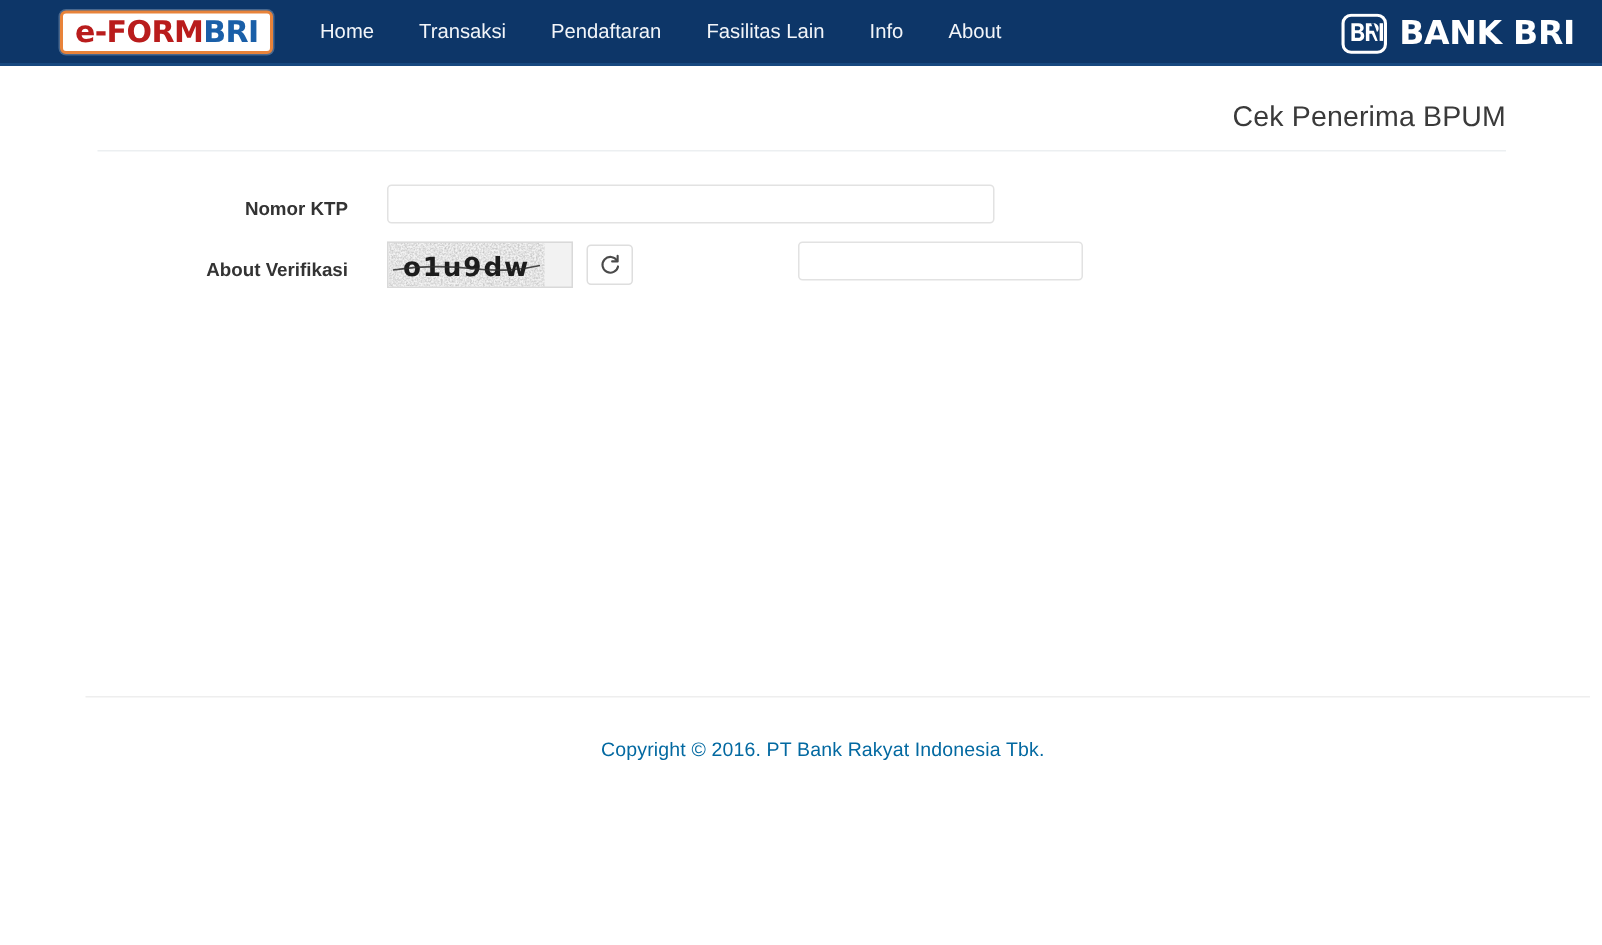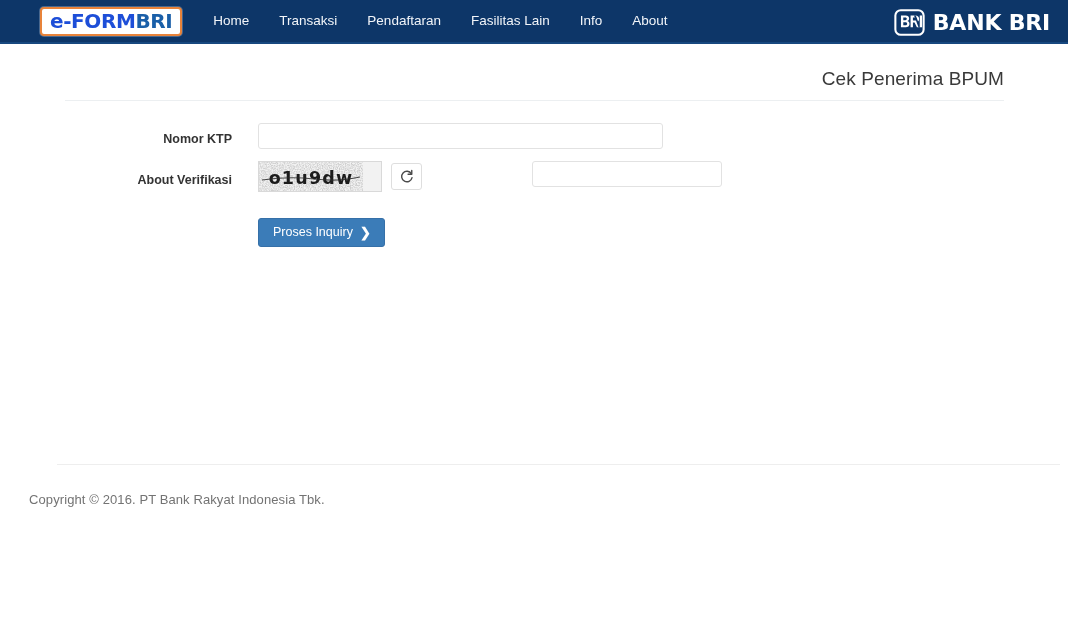--- a/index.html
+++ b/index.html
@@ -32,21 +32,21 @@
     border-radius: 4px;
     padding: 2px 8px 3px 8px;
     font-size: 20px;
     font-weight: bold;
     line-height: 1;
     letter-spacing: -0.4px;
     white-space: nowrap;
     font-family: "DejaVu Sans", sans-serif;
     box-shadow: 0 0 0 1px rgba(255,255,255,0.25);
   }
-  .brand-eform { color: #1d4ed8; }
+  .brand-eform { color: #b91c1c; }
   .brand-bri { color: #1a5fa8; }
 
   .nav-links {
     display: flex;
     align-items: flex-end;
     margin-left: 16px;
   }
   .nav-links a {
     color: #f2f5f9;
     text-decoration: none;
@@ -184,23 +184,24 @@
     top: 464px;
     width: 100%;
   }
   .footer-rule {
     border: 0;
     border-top: 1px solid #eeeeee;
     margin: 0 8px 0 57px;
   }
   .footer-text {
     font-size: 13px;
-    color: #737373;
+    color: #0369a1;
     padding: 27px 0 0 29px;
     letter-spacing: 0.1px;
+    text-align: center;
   }
 </style>
 </head>
 <body>
 
 <div class="navbar">
 
   <div class="brand-logo">
     <span class="brand-eform">e-FORM</span><span class="brand-bri">BRI</span>
   </div>
@@ -263,24 +264,20 @@
           <path d="M13.6 1.6 L13.6 5.6 L9.7 5.6" stroke="#4a4a4a" stroke-width="1.5" fill="none" stroke-linecap="round" stroke-linejoin="round"></path>
         </svg>
       </button>
 
       <input class="txt-input input-captcha" type="text" value="" style="">
     </div>
   </div>
 
   <div class="submit-row">
     <div class="submit-spacer"></div>
-    <button class="btn-submit">
-      <span>Proses Inquiry</span>
-      <span class="chev">❯</span>
-    </button>
   </div>
 
 </div>
 
 <div class="footer">
   <hr class="footer-rule">
   <div class="footer-text">Copyright © 2016. PT Bank Rakyat Indonesia Tbk.</div>
 </div>
 
 </body></html>

